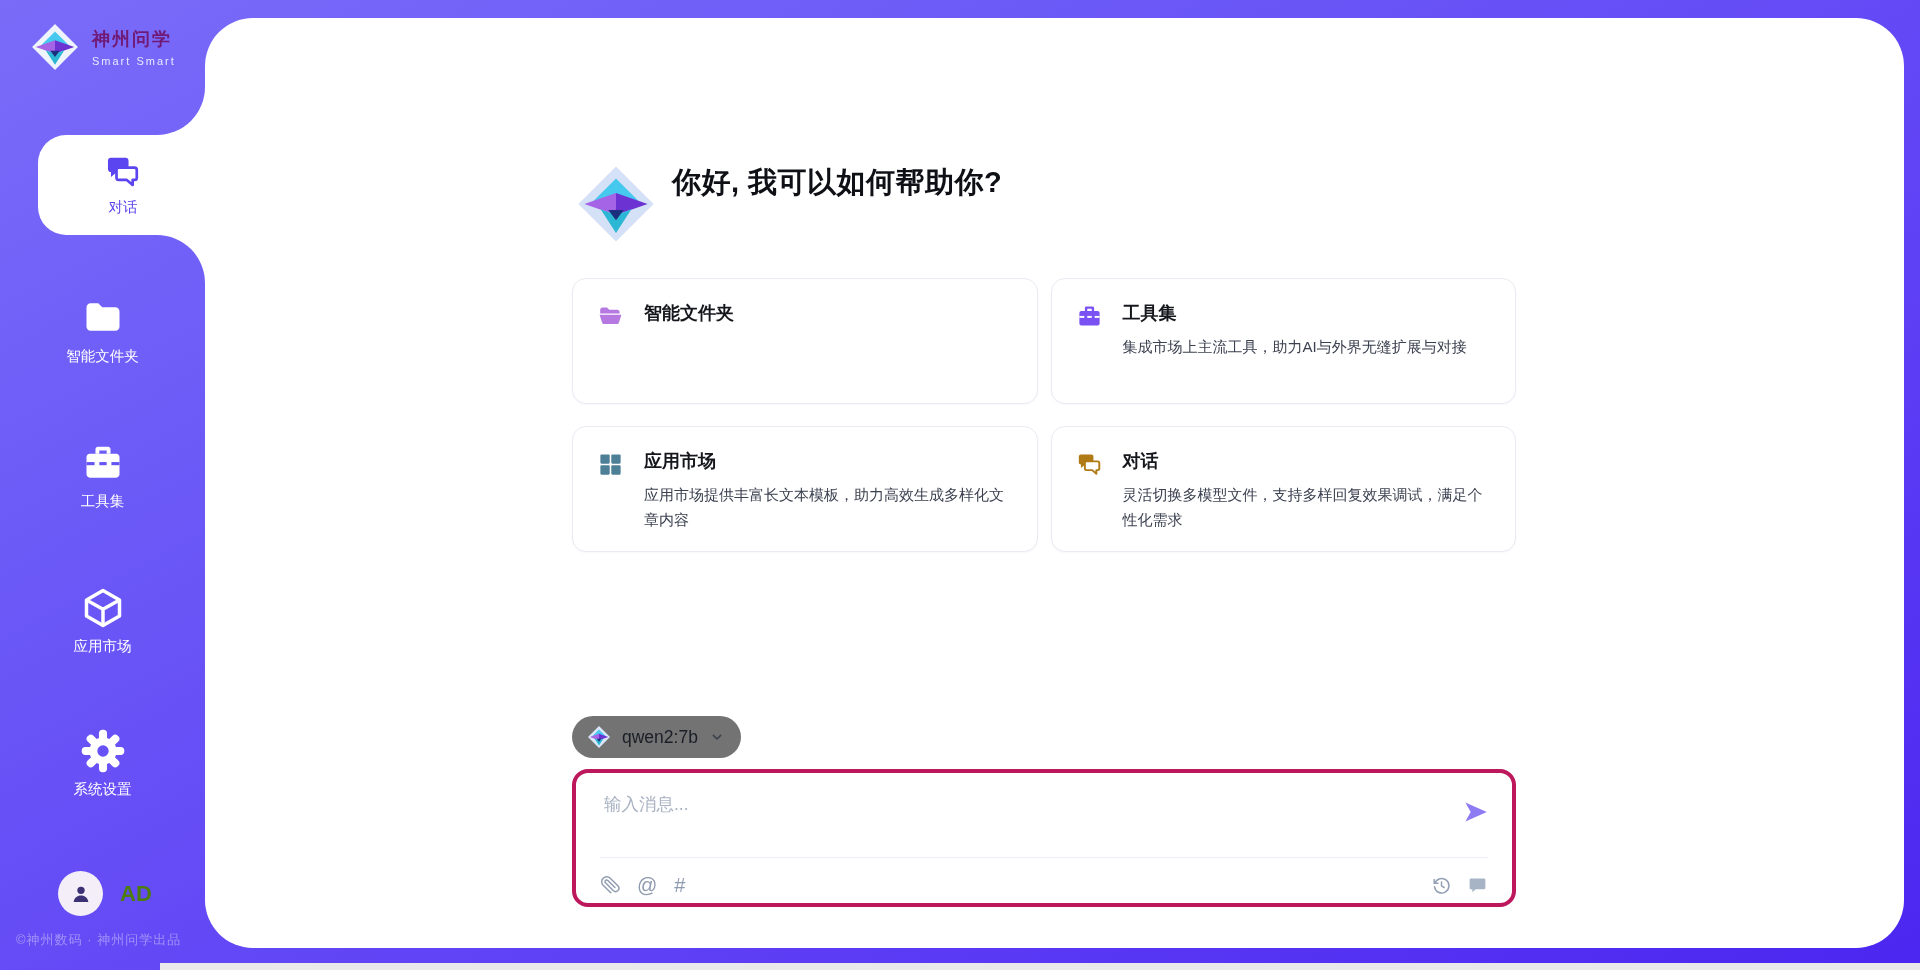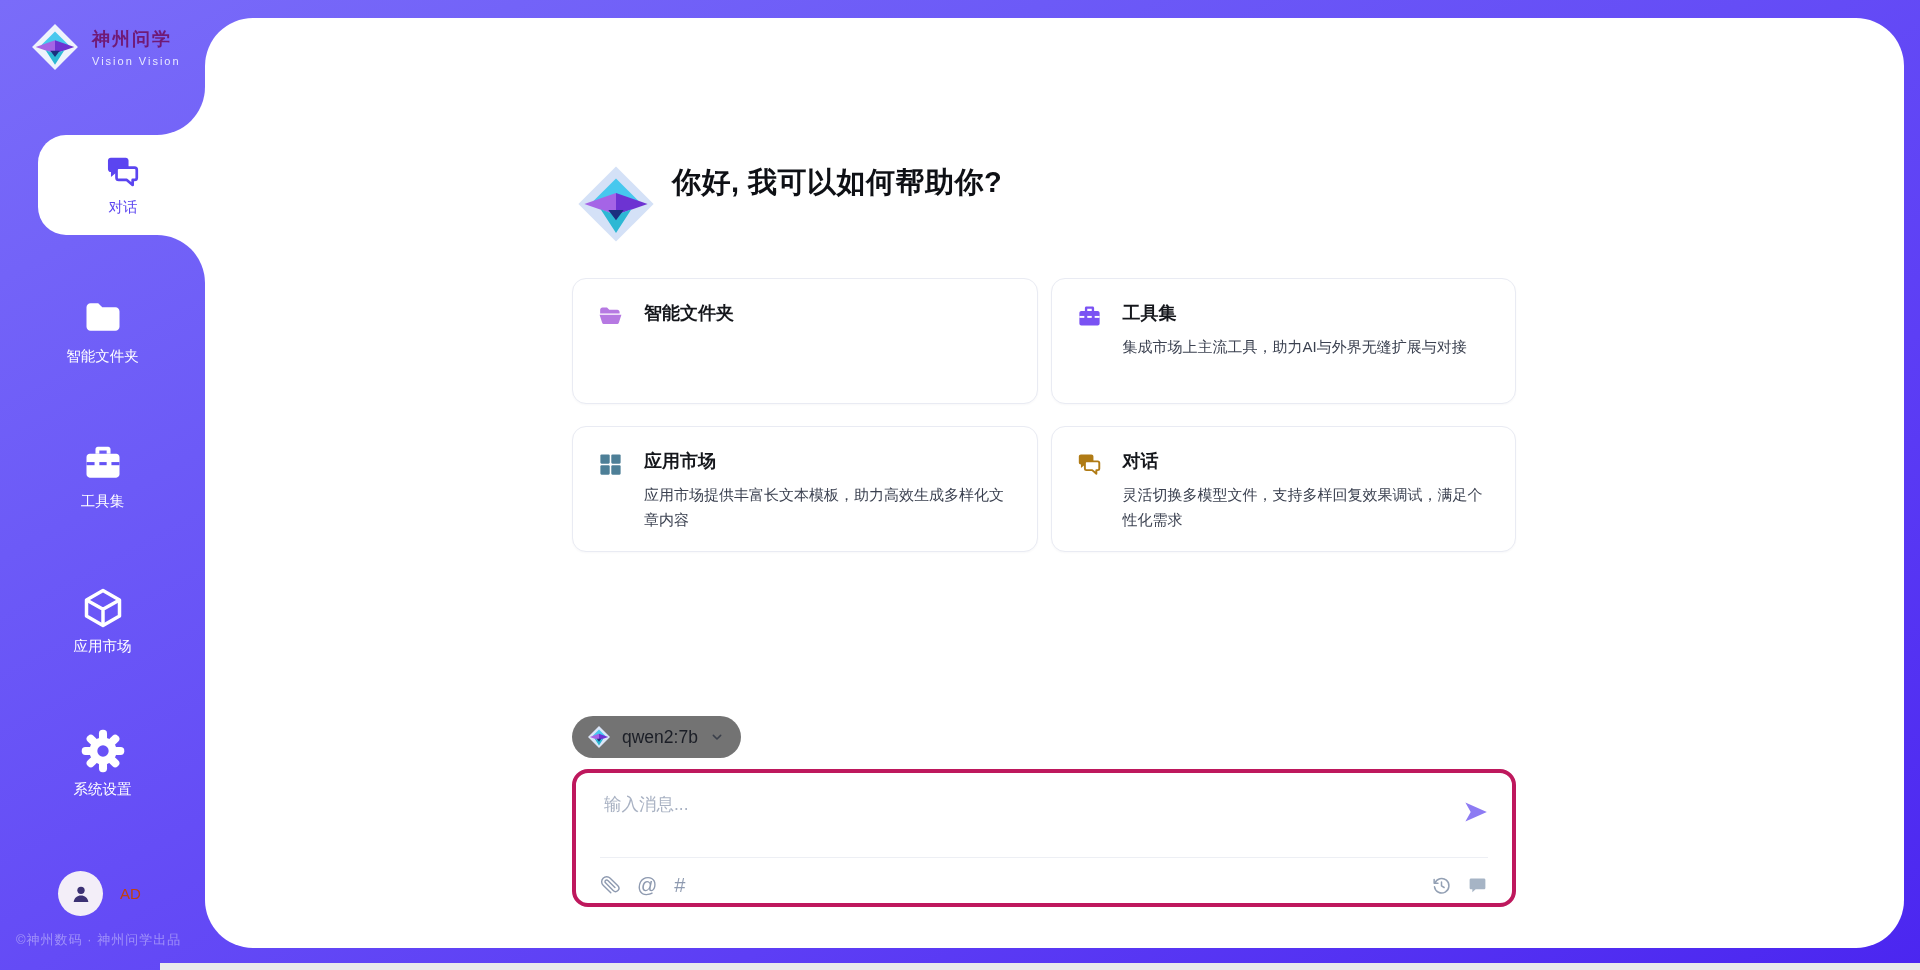--- a/index.html
+++ b/index.html
@@ -36,21 +36,21 @@
   .fillet::after{ content:""; position:absolute; inset:0;
     background-image:var(--pg); background-attachment:fixed; }
   .fillet.top{ top:87px; } .fillet.top::after{ border-bottom-right-radius:48px; }
   .fillet.bot{ top:235px; } .fillet.bot::after{ border-top-right-radius:48px; }
 
   .user-row{ position:absolute; left:58px; top:871px; display:flex; align-items:center;
     gap:17px; cursor:pointer; }
   .avatar{ width:45px; height:45px; border-radius:50%; background:#f3eef8;
     display:flex; align-items:center; justify-content:center; }
   .avatar svg{ width:26px; height:26px; color:#3c3174; }
-  .user-name{ color:#c2410c; font-size:15px; font-weight:400; }
+  .user-name{ color:#4d7c0f; font-size:22px; font-weight:700; }
   .side-footer{ position:absolute; left:16px; top:931px; color:rgba(255,255,255,.38);
     font-size:13px; letter-spacing:1px; }
 
   
   .greeting{ position:absolute; left:575px; top:163px; display:flex; align-items:flex-start; }
   .greeting svg{ width:82px; height:82px; --dm-outer:#d4e1f7; }
   .greeting h1{ margin-left:15px; font-size:29px; font-weight:700; color:#0e1015; letter-spacing:.5px; }
 
   
   .cards{ position:absolute; left:572px; top:278px; width:944px;
@@ -179,21 +179,21 @@
 </svg>
 
 <div class="main"></div>
 
 <div class="brand">
   <svg>
       <use href="#i-diamond"></use>
     </svg>
   <div>
     <div class="brand-name">神州问学</div>
-    <div class="brand-sub">Vision Vision</div>
+    <div class="brand-sub">Smart Smart</div>
   </div>
 </div>
 
 <div class="fillet top"></div>
 <div class="fillet bot"></div>
 <div class="tab-blob">
   <svg>
       <use href="#i-chat"></use>
     </svg>
   <div class="nav-label">对话</div>

